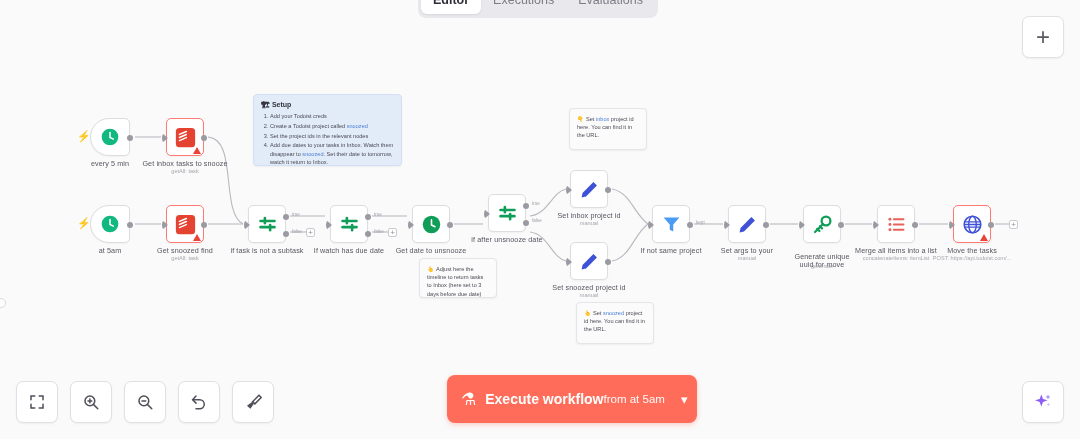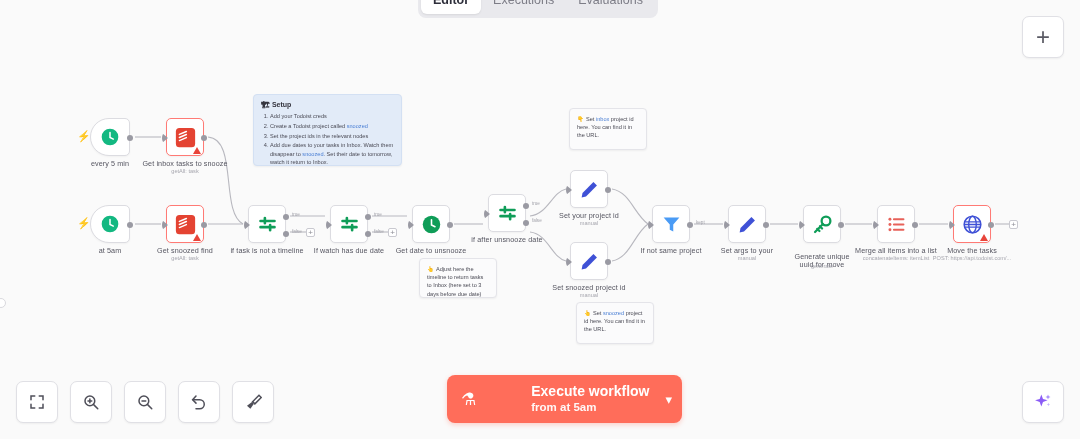--- a/index.html
+++ b/index.html
@@ -118,23 +118,23 @@
   #ai-assistant-button { right: 16px; bottom: 16px; }
 
   
   .execute {
     position: absolute; left: 447px; bottom: 16px; height: 48px;
     background: #ff6d5a; color: #fff; border-radius: 8px;
     display: flex; align-items: center; padding: 0 10px 0 14px;
     box-shadow: 0 2px 5px rgba(255,109,90,.3); cursor: pointer;
   }
   .ex-icon { font-size: 17px; margin-right: 9px; }
-  .ex-text { display: flex; flex-direction: column; line-height: 16px; margin-left: 46px; }
+  .ex-text { display: flex; flex-direction: row; line-height: 16px; }
   .ex-main { font-size: 14px; font-weight: 700; }
-  .ex-sub { font-size: 11.5px; font-weight: 700; opacity: .95; }
+  .ex-sub { font-size: 11.5px; font-weight: 400; opacity: .95; }
   .ex-caret { margin-left: 16px; font-size: 13px; }
 
   .side-handle {
     position: absolute; left: -4px; top: 298px; width: 10px; height: 10px;
     border: 1px solid #d9d9de; border-radius: 50%; background: #fff;
   }
 </style>
 </head>
 <body>
 
@@ -245,21 +245,21 @@
           <path d="M4 8h16M4 15h16" stroke="#0f9d58" stroke-width="3" stroke-linecap="round"></path>
           <path d="M9 4.5v6M15 12.5v6" stroke="#0f9d58" stroke-width="3" stroke-linecap="round"></path>
         </svg>
         <span class="port in"></span>
         <span class="port out2"></span>
         <span class="port out3"></span>
       </div>
       <span class="plabel" style="left:44px; top:7px;">true</span>
       <span class="plabel" style="left:44px; top:24px;">false</span>
       <span class="stub" style="left:58px; top:23px;">+</span>
-      <div class="nlabel">if task is not a timeline</div>
+      <div class="nlabel">if task is not a subtask</div>
     </div>
 
     <div class="node" style="left:330px; top:205px;">
       <div class="nbox">
         <svg width="21" height="21" viewBox="0 0 24 24">
           <path d="M4 8h16M4 15h16" stroke="#0f9d58" stroke-width="3" stroke-linecap="round"></path>
           <path d="M9 4.5v6M15 12.5v6" stroke="#0f9d58" stroke-width="3" stroke-linecap="round"></path>
         </svg>
         <span class="port in"></span>
         <span class="port out2"></span>
@@ -299,21 +299,21 @@
     </div>
 
     <div class="node" style="left:570px; top:170px;">
       <div class="nbox">
         <svg width="21" height="21" viewBox="0 0 24 24">
           <path d="M16.5 3.5l4 4L8 20l-5 1 1-5z" fill="#3f51d6"></path>
         </svg>
         <span class="port in"></span>
         <span class="port out"></span>
       </div>
-      <div class="nlabel">Set your project id</div>
+      <div class="nlabel">Set inbox project id</div>
       <div class="nsub">manual</div>
     </div>
 
     <div class="node" style="left:570px; top:242px;">
       <div class="nbox">
         <svg width="21" height="21" viewBox="0 0 24 24">
           <path d="M16.5 3.5l4 4L8 20l-5 1 1-5z" fill="#3f51d6"></path>
         </svg>
         <span class="port in"></span>
         <span class="port out"></span>

